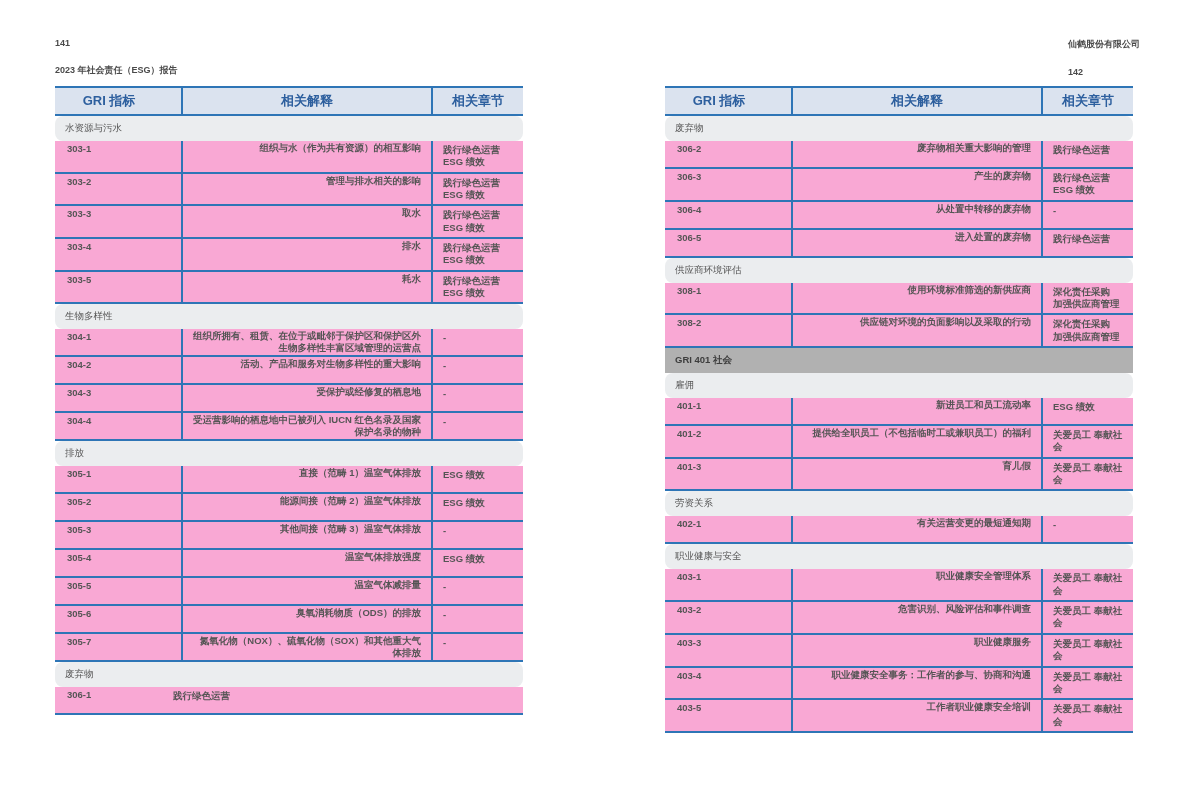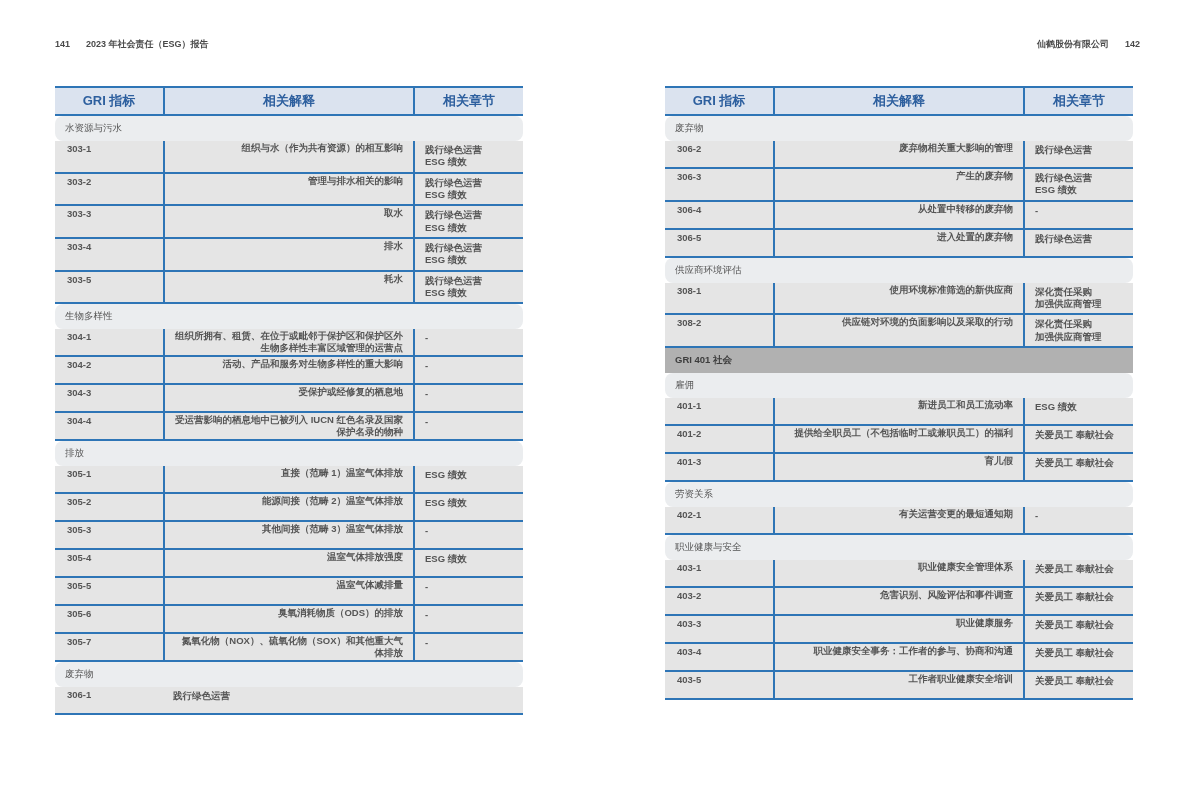--- a/index.html
+++ b/index.html
@@ -6,50 +6,50 @@
   html,body { background:#ffffff; }
   body {
     width:1191px; height:808px; position:relative; overflow:hidden;
     font-family:"Liberation Sans", sans-serif;
   }
   .doc-header {
     position:absolute; top:38px; left:55px; width:1085px;
     display:flex; justify-content:space-between;
     font-size:9px; font-weight:bold; color:var(--page-header-text,#4a4a4a);
   }
-  .doc-header .grp { display:flex; gap:16px; align-items:baseline; }
+  .doc-header .grp { display:flex; gap:16px; align-items:baseline;flex-direction:column; }
   .gri-table {
     position:absolute; top:86px; width:468px;
     font-size:9.5px; color:var(--text,#555);
   }
   .gri-table.left  { left:55px; }
   .gri-table.right { left:665px; }
   .thead {
     display:flex; height:30px;
     background:var(--header-bg,#dbe3ef);
     border-top:2px solid var(--border,#2e75b6);
     border-bottom:2px solid var(--border,#2e75b6);
     color:var(--header-text,#2d5f9e); font-weight:bold; font-size:13px;
   }
   .thead > div { display:flex; align-items:center; justify-content:center; }
   .c1 { width:108px; }
-  .c2 { width:252px; border-left:2px solid var(--border,#2e75b6); border-right:2px solid var(--border,#2e75b6); }
+  .c2 { width:252px; border-left:2px solid var(--border,#2e75b6); border-right:2px solid var(--border,#2e75b6);margin-left:18px; }
   .c3 { flex:1; }
   .row-section {
     height:25px; padding:6px 10px 0 10px;
     background:var(--section-bg,#ebedef); color:#555; font-size:9.5px;border-radius:8px;
   }
   .row-dark {
     height:25px; padding:6px 24px 0 10px;
     background:var(--dark-bg,#b1b1b1); color:#3d3d3d; font-size:9.5px; font-weight:600;
   }
   .row-data {
     display:flex; min-height:28px;
     border-bottom:2px solid var(--border,#2e75b6);
-    font-weight:bold; background:#e5e5e5;
+    font-weight:bold; background:#f9a8d4;
   }
   .row-data .c1 { justify-content:flex-start; padding:2px 4px 2px 12px; }
   .row-data .c2 { justify-content:flex-start; padding:1px 10px; line-height:1.22; text-align:right; }
   .row-data .c3 { flex-direction:column; align-items:flex-start; justify-content:center; padding:3px 10px; line-height:1.3; }
 </style>
 </head>
 <body style="--border: #2e75b6; --header-bg: #dbe3ef; --header-text: #2d5f9e; --section-bg: #ebedef; --dark-bg: #b1b1b1; --text: #555555; --page-header-text: #4a4a4a;">
 
 <div class="doc-header">
   <div class="grp">

